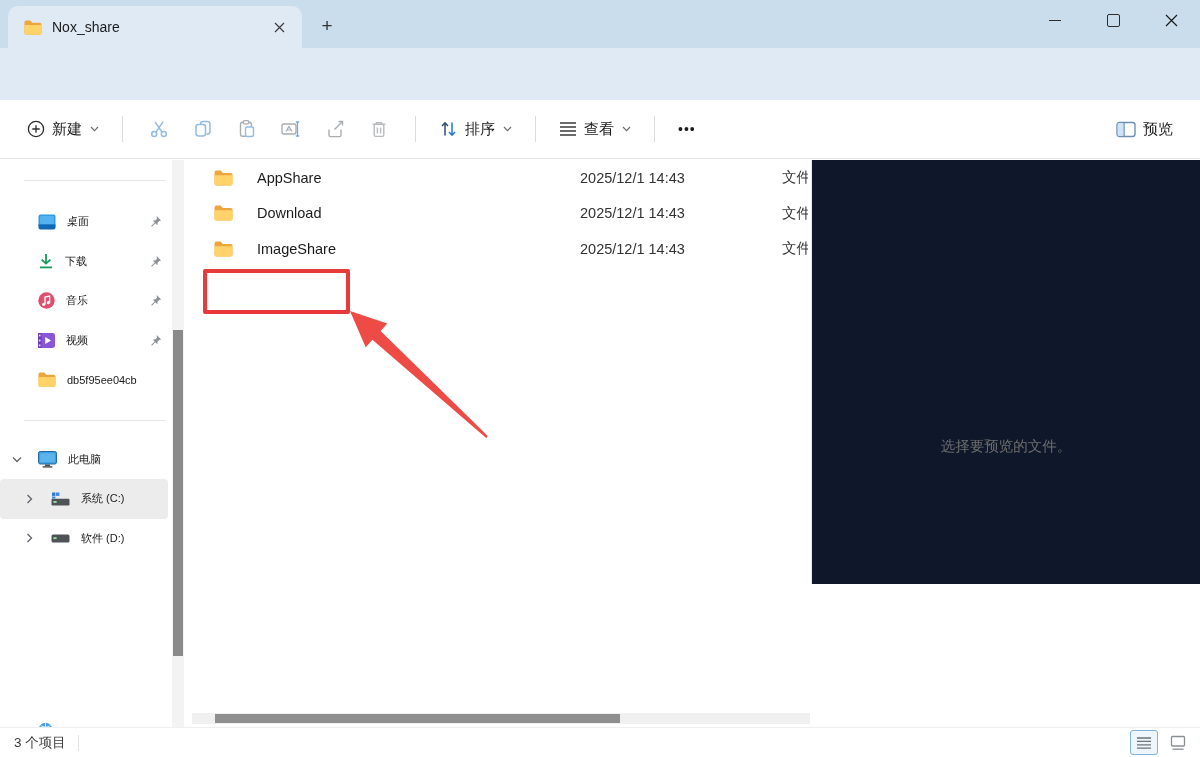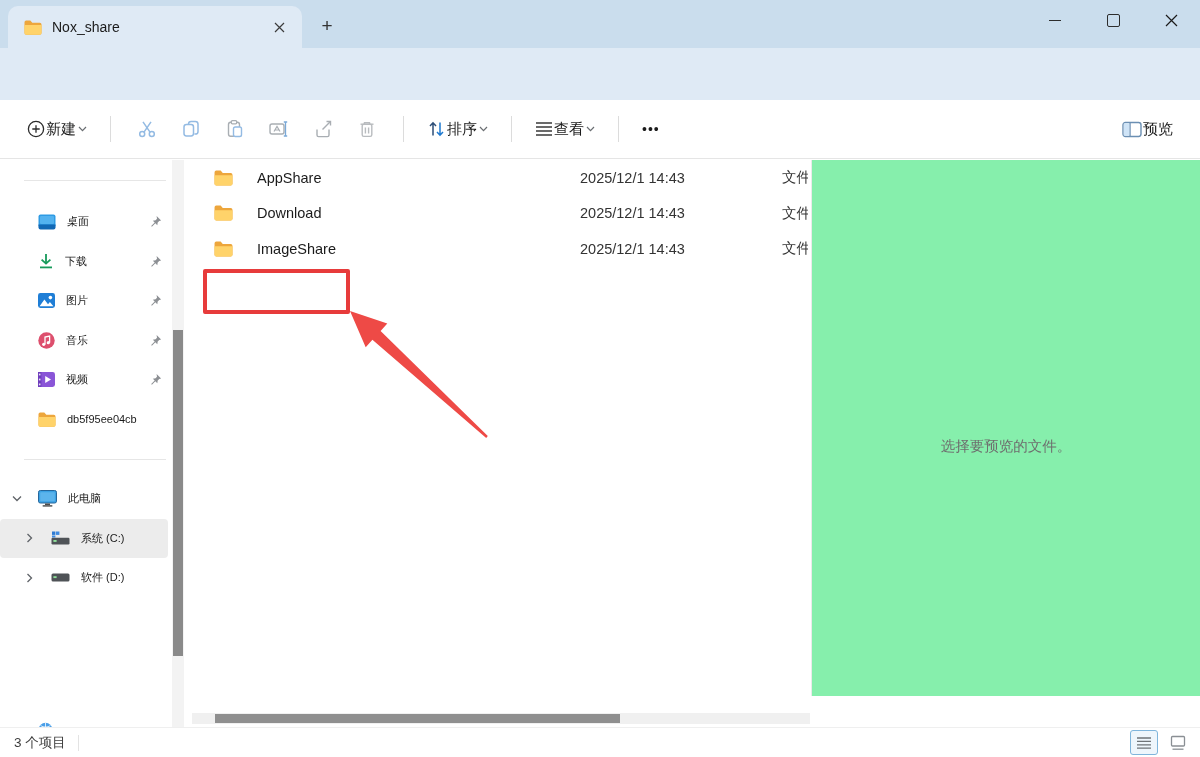--- a/index.html
+++ b/index.html
@@ -37,21 +37,21 @@
     position:absolute;left:920px;top:56px;width:272px;height:39px;background:#f8fbfe;border:1px solid #e2e8ef;
     border-radius:7px;display:flex;align-items:center;box-sizing:border-box;padding:0 12px 0 14px;
   }
   .search-input{flex:1;border:none;background:transparent;outline:none;font-size:15px;color:#1b1b1b;font-family:inherit;}
   .search-input::placeholder{color:#70757a;opacity:1;}
   
   .toolbar{
     position:absolute;left:0;top:100px;right:0;height:59px;background:#fff;border-bottom:1px solid #e5e5e5;
     display:flex;align-items:center;box-sizing:border-box;padding:0 18px;
   }
-  .tool-btn{border:none;background:transparent;display:flex;align-items:center;gap:1px;font-size:15px;color:#1b1b1b;border-radius:5px;padding:8px 9px;font-family:inherit;}
+  .tool-btn{border:none;background:transparent;display:flex;align-items:center;gap:7px;font-size:15px;color:#1b1b1b;border-radius:5px;padding:8px 9px;font-family:inherit;}
   .icon-btn{border:none;background:transparent;width:44px;height:40px;display:flex;align-items:center;justify-content:center;border-radius:5px;}
   .tb-sep{width:1px;height:26px;background:#dcdcdc;margin:0 14px;}
   .spacer{flex:1;}
   .chev{display:flex;align-items:center;margin-left:1px;}
   
   .sidebar{position:absolute;left:0;top:160px;width:190px;height:568px;overflow:hidden;background:#fff;}
   .side-rule{height:1px;background:#e6e6e6;margin:0 24px;}
   .r1{margin-top:20px;} .r2{margin-top:20px;}
   .side-list1{margin-top:21px;} .side-list2{margin-top:19px;}
   .side-item{height:39.5px;display:flex;align-items:center;padding-left:38px;font-size:11px;position:relative;border-radius:4px;}
@@ -77,21 +77,21 @@
   .col-line{position:absolute;top:9px;width:1px;height:24px;background:#e9e9e9;}
   .cl1{left:380px;} .cl2{left:573px;}
   .fl-row{position:relative;height:35.5px;display:flex;align-items:center;font-size:14.5px;}
   .fl-row .ficon{margin-left:22px;display:flex;}
   .fl-row .fname{margin-left:24px;}
   .fl-row .fdate{position:absolute;left:388px;color:#333;}
   .fl-row .ftype{position:absolute;left:590px;width:26px;overflow:hidden;white-space:nowrap;color:#333;}
   .h-scroll-track{position:absolute;left:0;bottom:4px;width:618px;height:11px;background:#f0f0f0;}
   .h-scroll-thumb{position:absolute;left:23px;bottom:5px;width:405px;height:9px;background:#8f8f8f;}
   
-  .preview{position:absolute;left:811px;top:160px;width:389px;height:536px;border-left:1px solid #eaeaea;background:#86efac;box-sizing:border-box;}
+  .preview{position:absolute;left:811px;top:160px;width:389px;height:424px;border-left:1px solid #eaeaea;background:#0f172a;box-sizing:border-box;}
   .preview-empty{margin-top:277px;text-align:center;font-size:14.5px;color:#6e6e6e;}
   
   .statusbar{position:absolute;left:0;bottom:0;right:0;height:29px;background:#fff;border-top:1px solid #efefef;display:flex;align-items:center;text-align:center;}
   .status-count{margin-left:14px;font-size:13.5px;color:#3c3c3c;white-space:nowrap;}
   .status-sep{width:1px;height:16px;background:#e3e3e3;margin-left:12px;}
   .view-toggles{margin-left:auto;margin-right:8px;display:flex;gap:6px;align-items:center;}
   .vt-btn{border:none;background:transparent;padding:0;display:flex;align-items:center;justify-content:center;width:28px;height:25px;border-radius:3px;}
   .vt-btn.sel{border:1px solid #7fb5dc;background:#eef6fc;}
   
   .anno-box{position:absolute;left:203px;top:269px;width:139px;height:37px;border:4px solid #e73b3b;border-radius:2px;pointer-events:none;z-index:40;}
@@ -324,35 +324,20 @@
           </span>
         <span class="slabel">下载</span>
         <span class="pin">
             <svg width="13" height="13" viewBox="0 0 13 13">
               <path d="M7.6 0.9 L12.1 5.4 L10.2 5.9 L8.7 7.4 L8.3 10.2 L6.3 8.2 L2.9 11.8 L2.2 11.1 L5.7 7.6 L3.8 5.7 L6.6 5.2 L8 3.7 Z" fill="#8d9094"></path>
             </svg>
           </span>
       </div>
       <div class="side-item">
         <span class="sicon" style="display:flex">
-            <svg width="17" height="15" viewBox="0 0 17 15">
-              <rect x="0" y="0" width="17" height="15" rx="2.4" fill="#1f7ed6"></rect>
-              <circle cx="12.4" cy="4.6" r="1.8" fill="#fff"></circle>
-              <path d="M1.6 13.2 L6.4 6.4 L10 11.2 L11.9 9.1 L15.4 13.2 Z" fill="#fff"></path>
-            </svg>
-          </span>
-        <span class="slabel">图片</span>
-        <span class="pin">
-            <svg width="13" height="13" viewBox="0 0 13 13">
-              <path d="M7.6 0.9 L12.1 5.4 L10.2 5.9 L8.7 7.4 L8.3 10.2 L6.3 8.2 L2.9 11.8 L2.2 11.1 L5.7 7.6 L3.8 5.7 L6.6 5.2 L8 3.7 Z" fill="#8d9094"></path>
-            </svg>
-          </span>
-      </div>
-      <div class="side-item">
-        <span class="sicon" style="display:flex">
             <svg width="17" height="17" viewBox="0 0 17 17">
               <circle cx="8.5" cy="8.5" r="8.2" fill="#dd4f6d"></circle>
               <path d="M7 12.3 V5.1 l4.6-1 v6.6" stroke="#fff" stroke-width="1.3" fill="none"></path>
               <circle cx="5.7" cy="12.3" r="1.6" fill="#fff"></circle>
               <circle cx="10.3" cy="10.7" r="1.6" fill="#fff"></circle>
             </svg>
           </span>
         <span class="slabel">音乐</span>
         <span class="pin">
             <svg width="13" height="13" viewBox="0 0 13 13">

